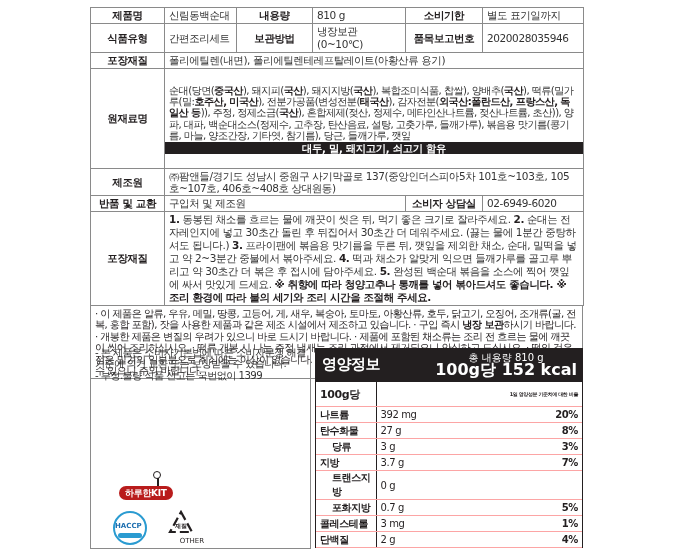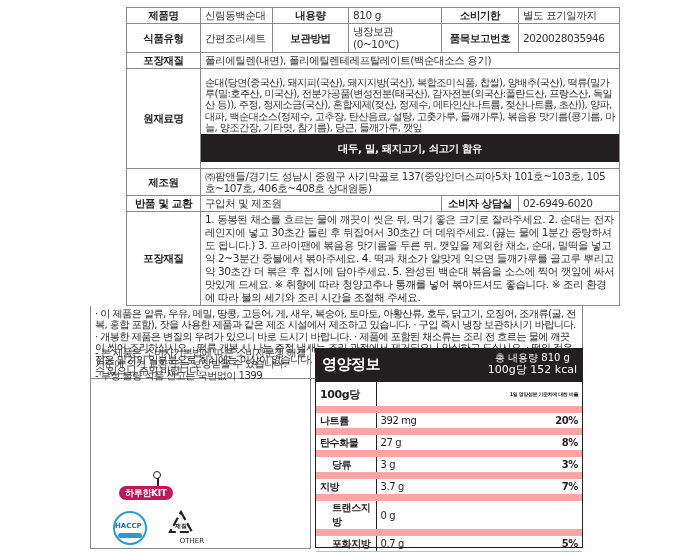--- a/index.html
+++ b/index.html
@@ -1,57 +1,57 @@
 <!DOCTYPE html>
 <html><head>
   <meta charset="utf-8">
   <style>
     html, body { margin: 0; padding: 0; background: #ffffff; }
     body { width: 676px; height: 552px; position: relative; overflow: hidden;
       font-family: "DejaVu Sans", "Liberation Sans", sans-serif; color: #231f20; }
     .wrap { position: absolute; left: 90px; top: 7px; width: 493px; }
-    table.info { border-collapse: collapse; width: 493px; table-layout: fixed; margin-left: 36px; }
+    table.info { border-collapse: collapse; width: 493px; table-layout: fixed; }
     table.info td { border: 1px solid #8a8a8a; font-size: 10.5px; line-height: 13px;
       padding: 1px 4px; vertical-align: middle; letter-spacing: -0.4px; }
     td.lbl { text-align: center; font-weight: bold; color: #231f20; }
     td.val { color: #333; }
     .ing-text { padding: 2px 4px 1px 4px; line-height: 11.3px; font-size: 10.2px; letter-spacing: -0.6px; }
     .allergen-bar { background: #231f20; color: #fff; text-align: center; font-weight: bold;
-      font-size: 10.3px; line-height: 12px; padding: 8px; letter-spacing: -0.3px; }
+      font-size: 10.3px; line-height: 12px; padding: 0; letter-spacing: -0.3px; }
     .cook { line-height: 11.4px; font-size: 10.2px; letter-spacing: -0.6px; padding: 2px 4px; }
     .notice { line-height: 11.4px; font-size: 10.2px; letter-spacing: -0.6px; padding: 2px 4px;
       border: 1px solid #8a8a8a; border-top: none; }
-    b { font-weight: normal; color: #231f20; }
+    b { font-weight: bold; color: #231f20; }
     .bottom { position: absolute; left: 90px; top: 344px; width: 493px; height: 205px; }
     .left-box { position: absolute; left: 0; top: 0; width: 219px; height: 204px;
       border: 1px solid #8a8a8a; border-top: none; }
     .left-text { font-size: 10.2px; line-height: 11.4px; letter-spacing: -0.6px; padding: 3px 4px; color:#333; }
     .logos { position: absolute; left: 8px; top: 120px; width: 110px; height: 84px; }
     .kit { position: absolute; left: 20px; top: 22px; height: 14px; border-radius: 7px;
-      background: #be185d; color: #fff; font-size: 9px; font-weight: bold; line-height: 14px;
+      background: #b91c1c; color: #fff; font-size: 9px; font-weight: bold; line-height: 14px;
       padding: 0 6px; letter-spacing: -0.3px; }
     .kit-pin { position: absolute; left: 54px; top: 7px; width: 6px; height: 6px;
       border: 1.5px solid #231f20; border-radius: 50%; }
     .kit-stem { position: absolute; left: 58px; top: 14px; width: 1.5px; height: 8px; background: #231f20; }
     .haccp { position: absolute; left: 14px; top: 47px; width: 30px; height: 30px; border-radius: 50%;
       border: 2px solid #2a9bd1; background: #fff; }
     .haccp-text { position: absolute; left: 0; top: 9px; width: 14px; text-align: center;
       font-size: 7px; font-weight: bold; color: #1d6fb0; line-height: 8px; }
     .haccp-band { position: absolute; left: 3px; top: 20px; width: 24px; height: 5px; background: #2a9bd1; border-radius: 3px; }
     .recycle { position: absolute; left: 67px; top: 46px; width: 30px; height: 36px; }
     .recycle-label { position: absolute; left: 8px; top: 27px; width: 30px; text-align: right;
       font-size: 7px; font-weight: normal; color: #231f20; }
     .nutri { position: absolute; left: 225px; top: 4px; width: 266px; height: 198px;
       border: 1.5px solid #231f20; }
     .n-head { background: #231f20; color: #fff; height: 33px; position: relative; padding-left: 12px; }
     .n-title { position: absolute; left: 6px; top: 6px; font-size: 15px; font-weight: bold; letter-spacing: -0.5px; }
     .n-total { position: absolute; right: 5px; top: 3px; text-align: center; font-size: 10px; line-height: 12px; }
-    .n-kcal { font-weight: normal; font-size: 11px; }
+    .n-kcal { font-weight: bold; font-size: 16px; }
     table.nt { border-collapse: collapse; width: 100%; table-layout: fixed; }
-    table.nt td { border-bottom: 7px solid #fca5a5; font-size: 10px; height: 15px; padding: 0 4px; letter-spacing: -0.4px; margin-left: 36px; }
+    table.nt td { border-bottom: 1px solid #fca5a5; font-size: 10px; height: 15px; padding: 0 4px; letter-spacing: -0.4px; margin-left: 36px; }
     table.nt td.nk { border-right: 1px solid #231f20; font-weight: bold; }
     table.nt td.nk.sub { padding-left: 16px; }
     .n-per { height: 24px !important; font-size: 11px !important; font-weight: bold; }
     .n-per-right { text-align: right; font-size: 5px !important; line-height: 6px; font-weight: bold; }
     .n-foot { font-size: 5.5px; line-height: 7px; padding: 11px 5px; letter-spacing: -0.2px; }
   </style>
 </head>
 <body>
 
 <div class="wrap">
@@ -76,21 +76,21 @@
     <tr>
       <td class="lbl">식품유형</td>
       <td class="val">간편조리세트</td>
       <td class="lbl">보관방법</td>
       <td class="val">냉장보관(0~10℃)</td>
       <td class="lbl">품목보고번호</td>
       <td class="val">2020028035946</td>
     </tr>
     <tr>
       <td class="lbl">포장재질</td>
-      <td class="val" colspan="5">폴리에틸렌(내면), 폴리에틸렌테레프탈레이트(백순대소스 용기)</td>
+      <td class="val" colspan="5">폴리에틸렌(내면), 폴리에틸렌테레프탈레이트(아황산류 용기)</td>
     </tr>
     <tr>
       <td class="lbl" style="height:97px">원재료명</td>
       <td class="val" colspan="5" style="padding:0">
         <div class="ing-text" id="ing-text"><span>순대(당면(</span><b>중국산</b><span>), 돼지피(</span><b>국산</b><span>), 돼지지방(</span><b>국산</b><span>), 복합조미식품, 찹쌀), 양배추(</span><b>국산</b><span>), 떡류(밀가루(밀:</span><b>호주산, 미국산</b><span>), 전분가공품(변성전분(</span><b>태국산</b><span>), 감자전분(</span><b>외국산:폴란드산, 프랑스산, 독일산 등</b><span>)), 주정, 정제소금(</span><b>국산</b><span>), 혼합제제(젖산, 정제수, 메타인산나트륨, 젖산나트륨, 초산)), 양파, 대파, 백순대소스(정제수, 고추장, 탄산음료, 설탕, 고춧가루, 들깨가루), 볶음용 맛기름(콩기름, 마늘, 양조간장, 기타엿, 참기름), 당근, 들깨가루, 깻잎</span></div>
         <div class="allergen-bar">대두, 밀, 돼지고기, 쇠고기 함유</div>
       </td>
     </tr>
     <tr>
       <td class="lbl">제조원</td>

